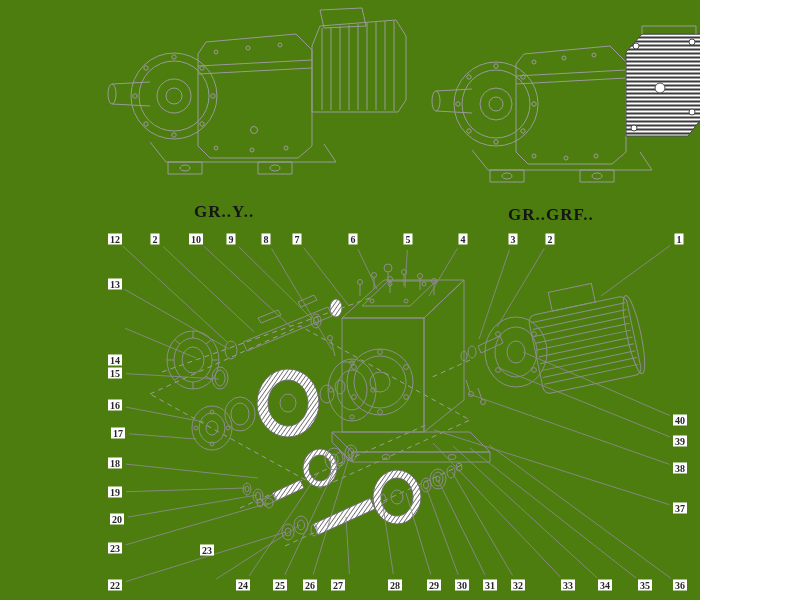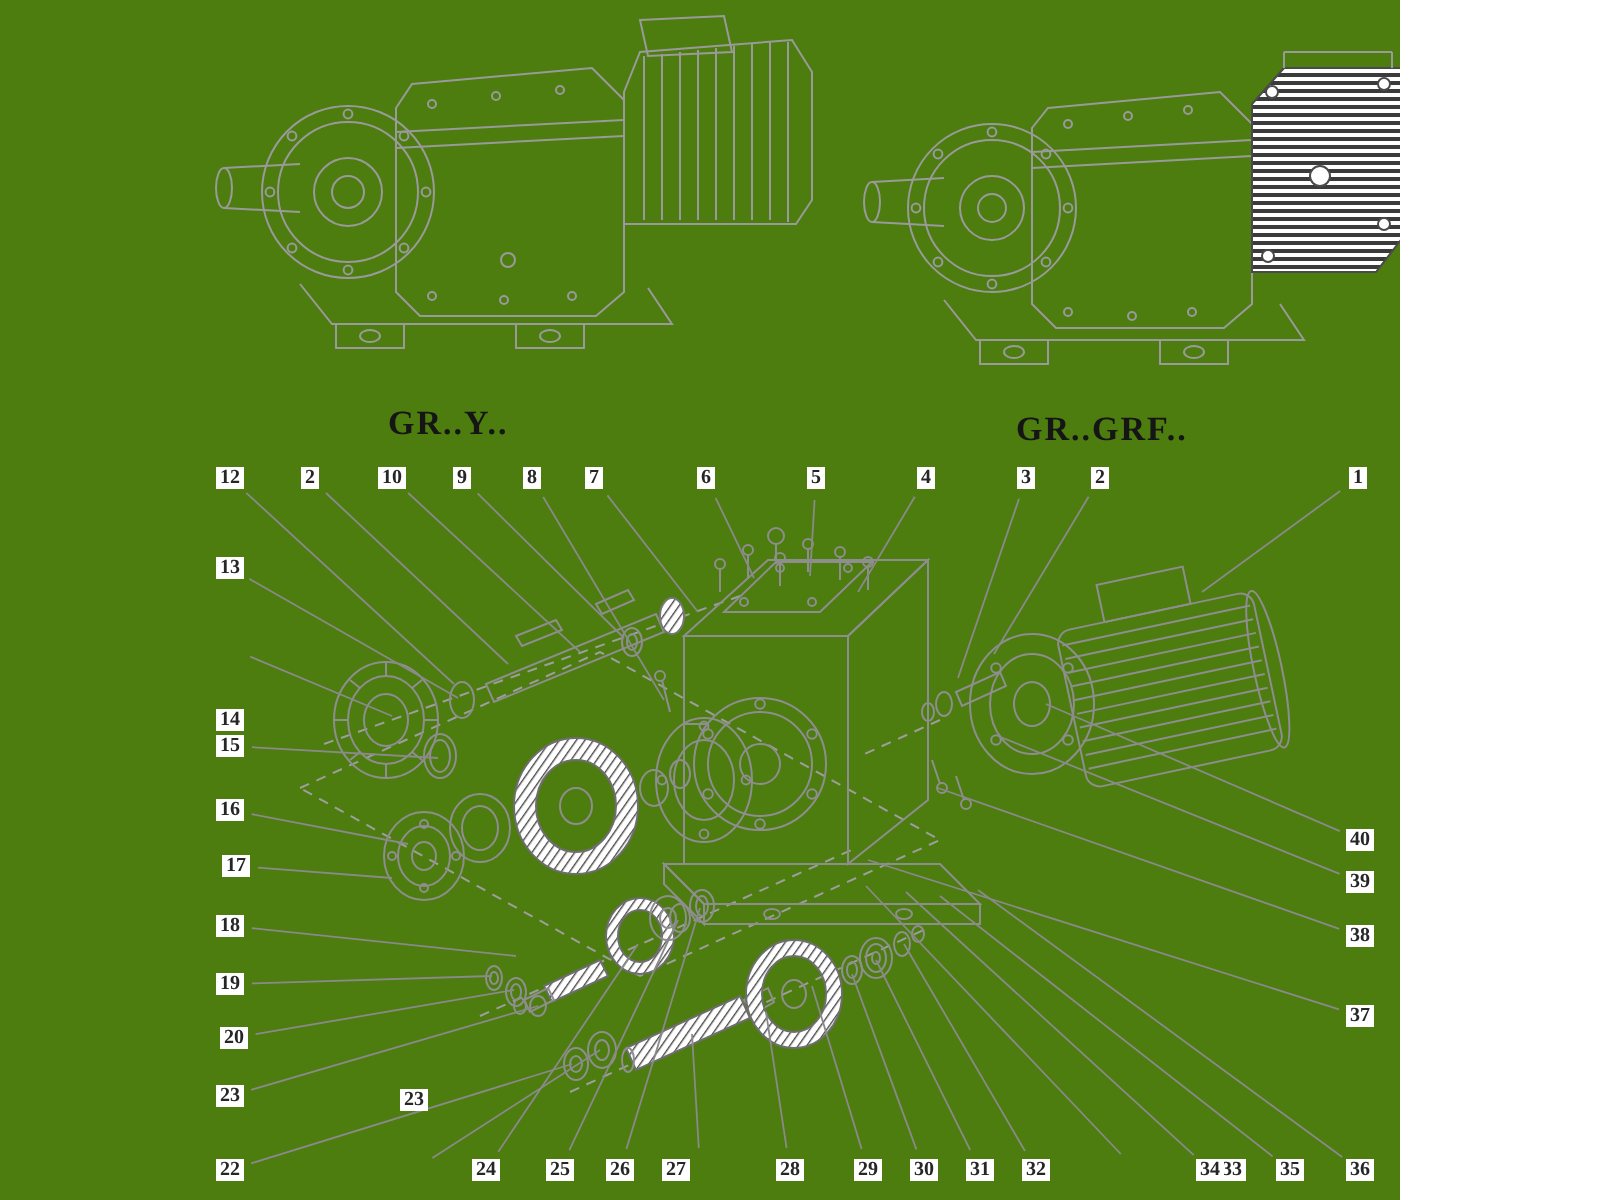--- a/index.html
+++ b/index.html
@@ -375,21 +375,21 @@
       <div class="callout" style="left: 207px; top: 550px; color: rgb(38, 38, 38);">23</div>
       <div class="callout" style="left: 243px; top: 585px; color: rgb(38, 38, 38);">24</div>
       <div class="callout" style="left: 280px; top: 585px; color: rgb(38, 38, 38);">25</div>
       <div class="callout" style="left: 310px; top: 585px; color: rgb(38, 38, 38);">26</div>
       <div class="callout" style="left: 338px; top: 585px; color: rgb(38, 38, 38); font-family: Liberation Serif, serif;">27</div>
       <div class="callout" style="left: 395px; top: 585px; color: rgb(38, 38, 38);">28</div>
       <div class="callout" style="left: 434px; top: 585px; color: rgb(38, 38, 38);">29</div>
       <div class="callout" style="left: 462px; top: 585px; color: rgb(38, 38, 38);">30</div>
       <div class="callout" style="left: 490px; top: 585px; color: rgb(38, 38, 38); font-family: Liberation Serif, serif;">31</div>
       <div class="callout" style="left: 518px; top: 585px; color: rgb(38, 38, 38);">32</div>
-      <div class="callout" style="left: 568px; top: 585px; color: rgb(38, 38, 38); margin-left: 48px;">33</div>
+      <div class="callout" style="left: 568px; top: 585px; color: rgb(38, 38, 38);">33</div>
       <div class="callout" style="left: 605px; top: 585px; color: rgb(38, 38, 38);">34</div>
       <div class="callout" style="left: 645px; top: 585px; color: rgb(38, 38, 38);">35</div>
       <div class="callout" style="left: 680px; top: 585px; color: rgb(38, 38, 38);">36</div>
       <div class="callout" style="left: 680px; top: 508px; color: rgb(38, 38, 38);">37</div>
       <div class="callout" style="left: 680px; top: 468px; color: rgb(38, 38, 38); text-align: center;">38</div>
       <div class="callout" style="left: 680px; top: 441px; color: rgb(38, 38, 38);">39</div>
       <div class="callout" style="left: 680px; top: 420px; color: rgb(38, 38, 38);">40</div>
     </div>
 
 </div>

